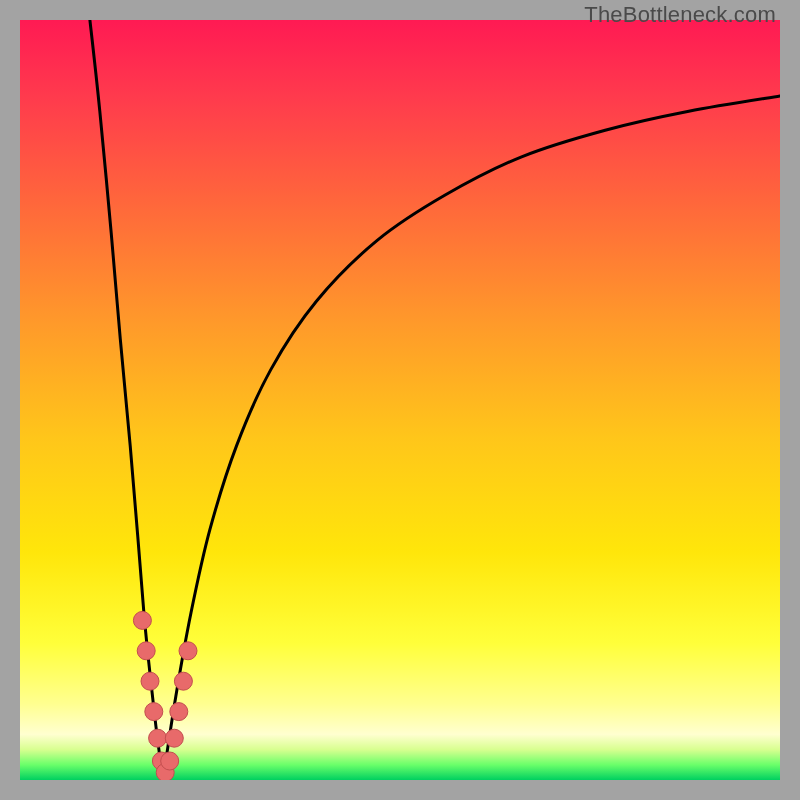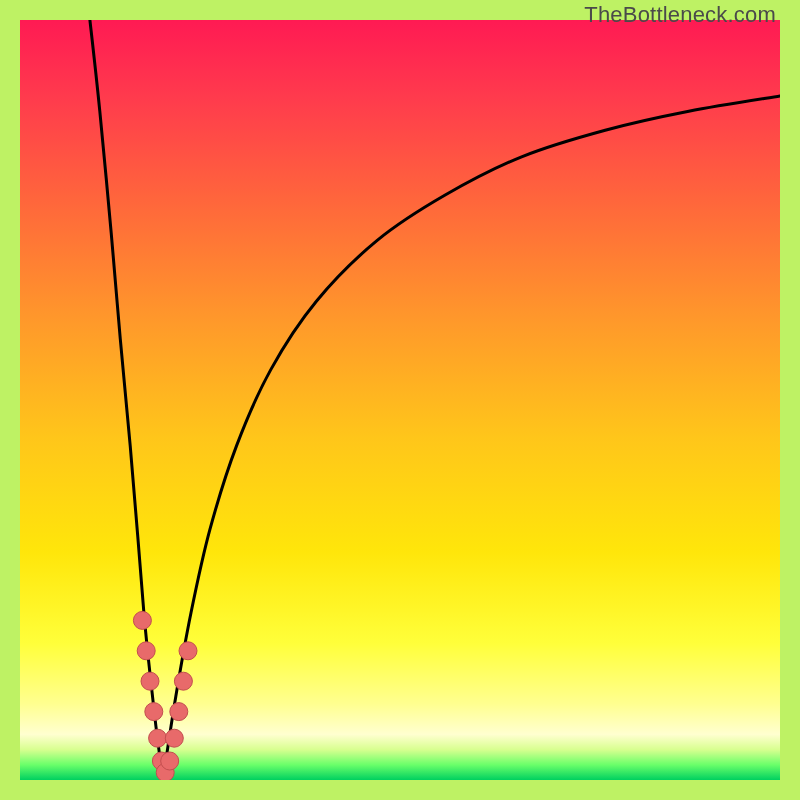--- a/index.html
+++ b/index.html
@@ -8,21 +8,21 @@
     width: 800px;
     height: 800px;
     overflow: hidden;
     background: #000;
     font-family: Arial, Helvetica, sans-serif;
   }
   .frame {
     position: absolute;
     left: 0; top: 0;
     width: 800px; height: 800px;
-    background: #bef264;
+    background: #a3a3a3;
   }
   .plot {
     position: absolute;
     left: 20px;
     top: 20px;
     width: 760px;
     height: 760px;
     overflow: hidden;
   }
   .gradient {

